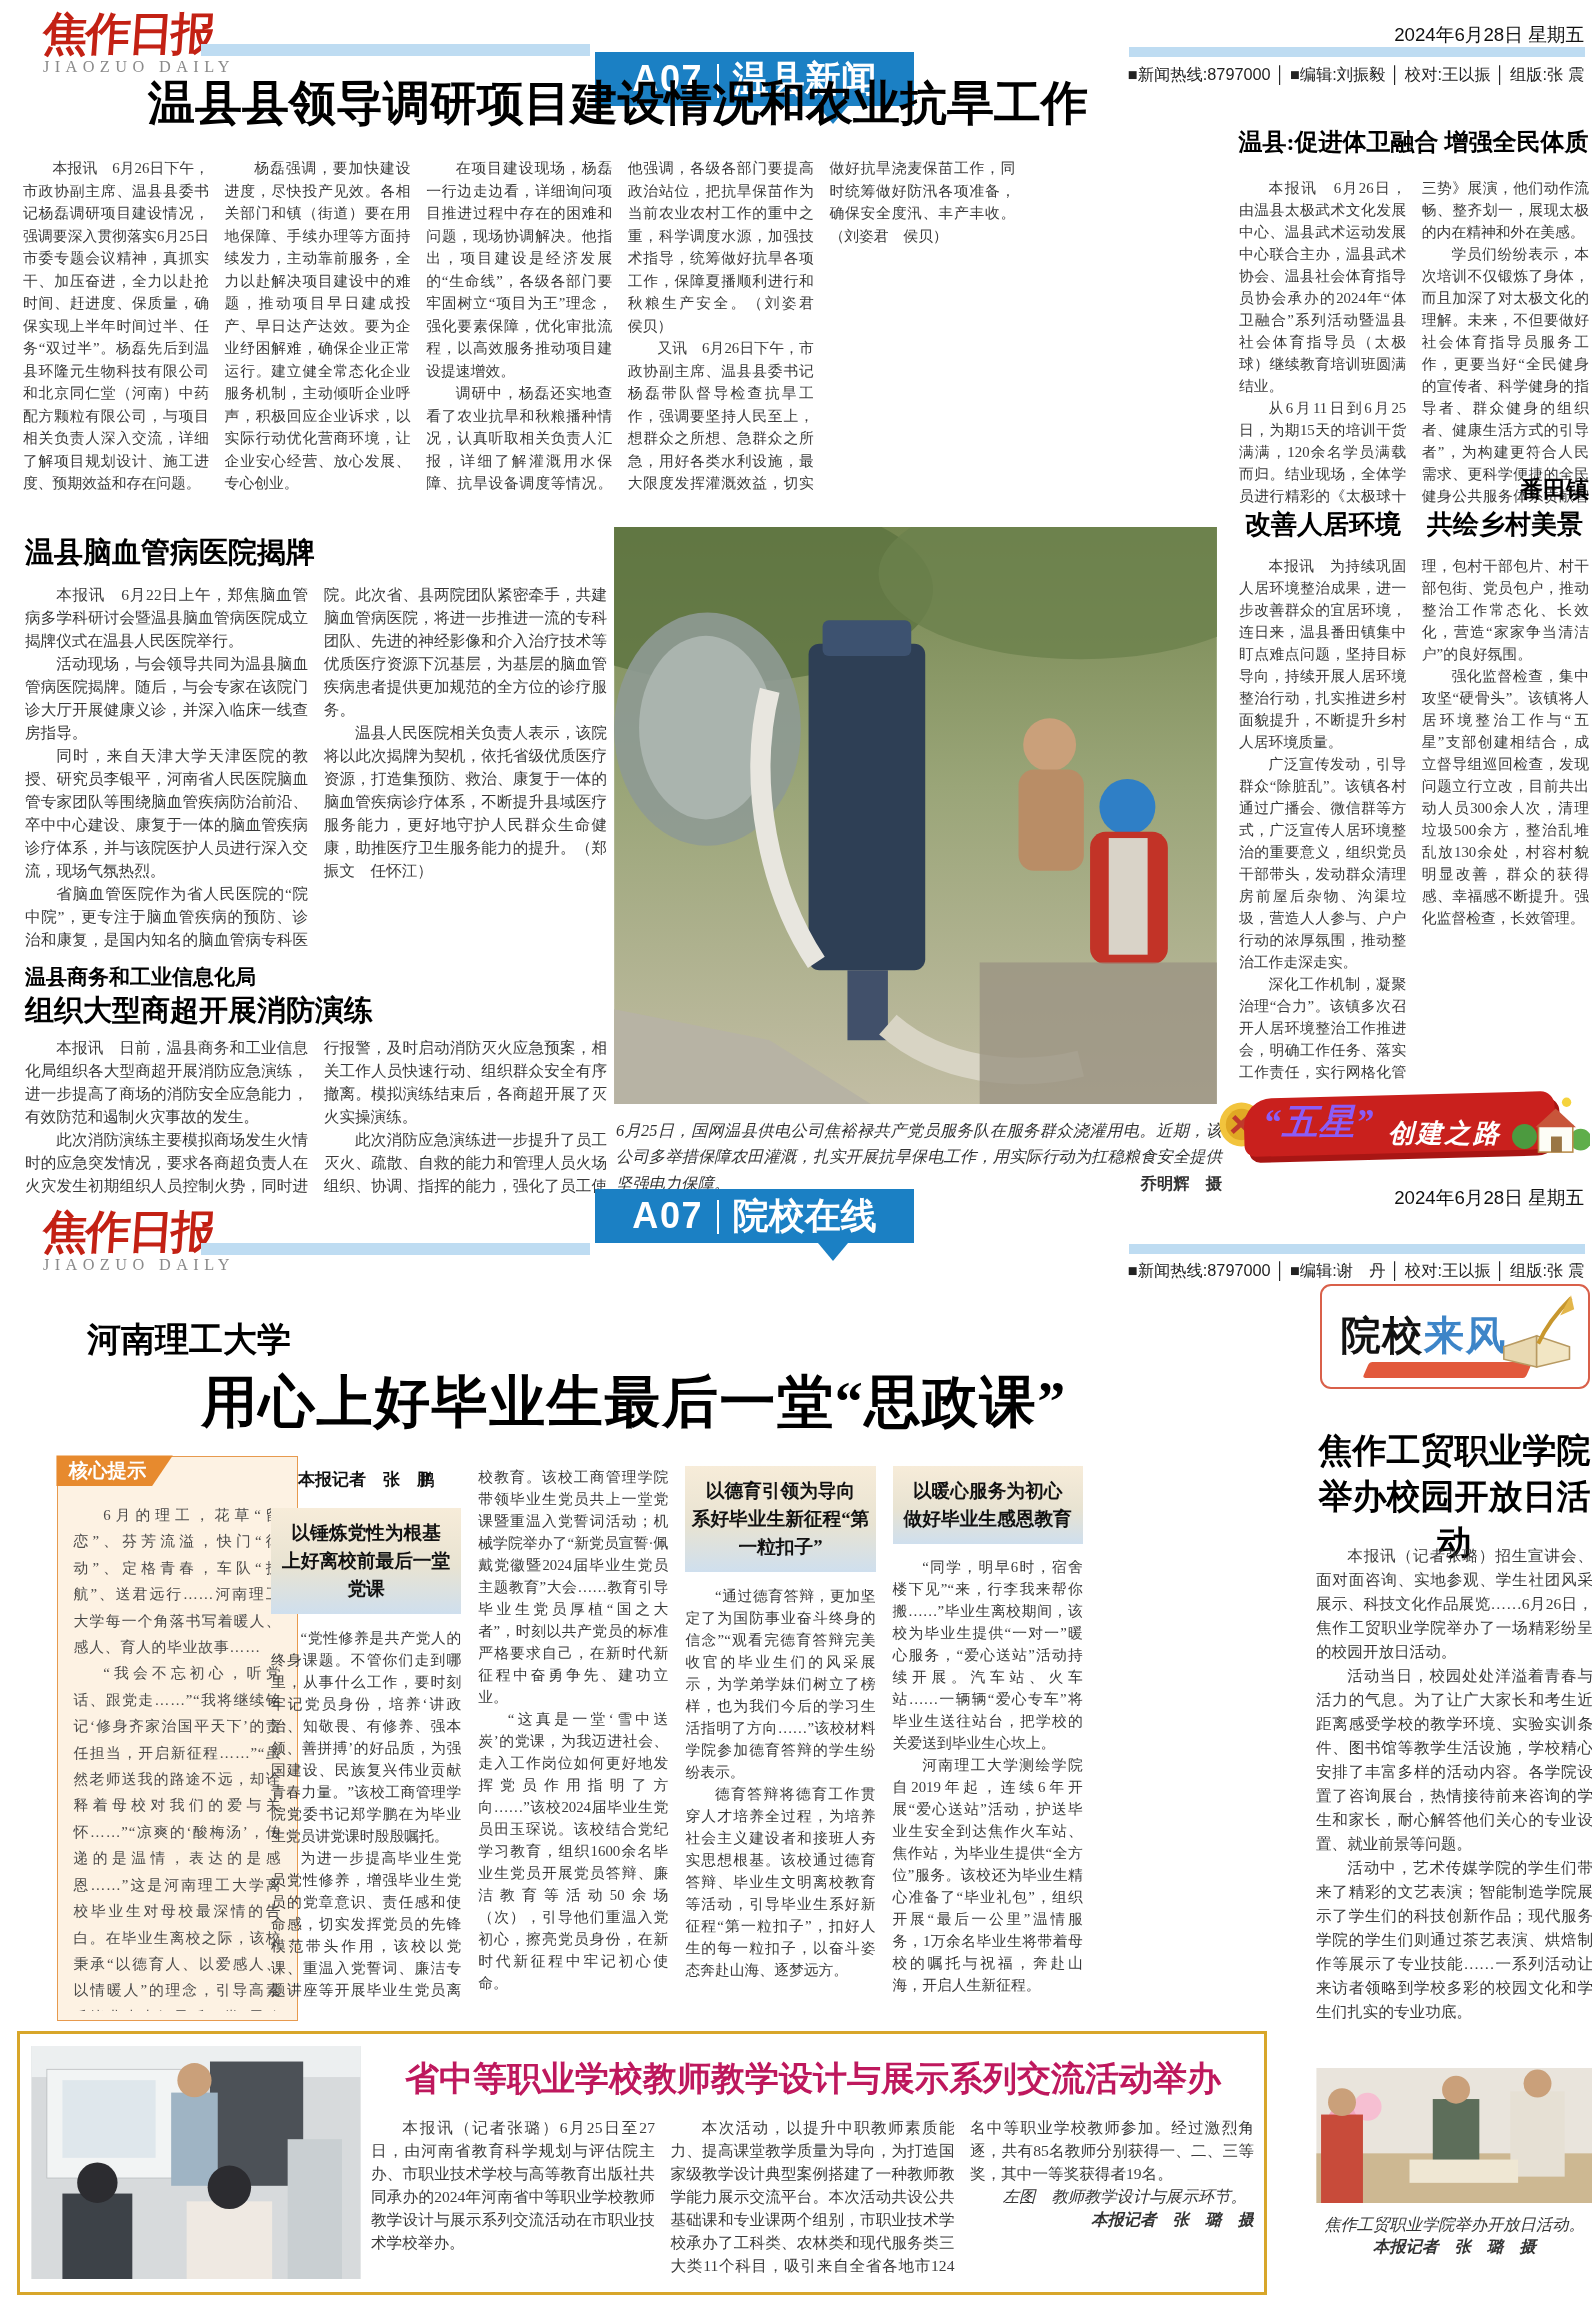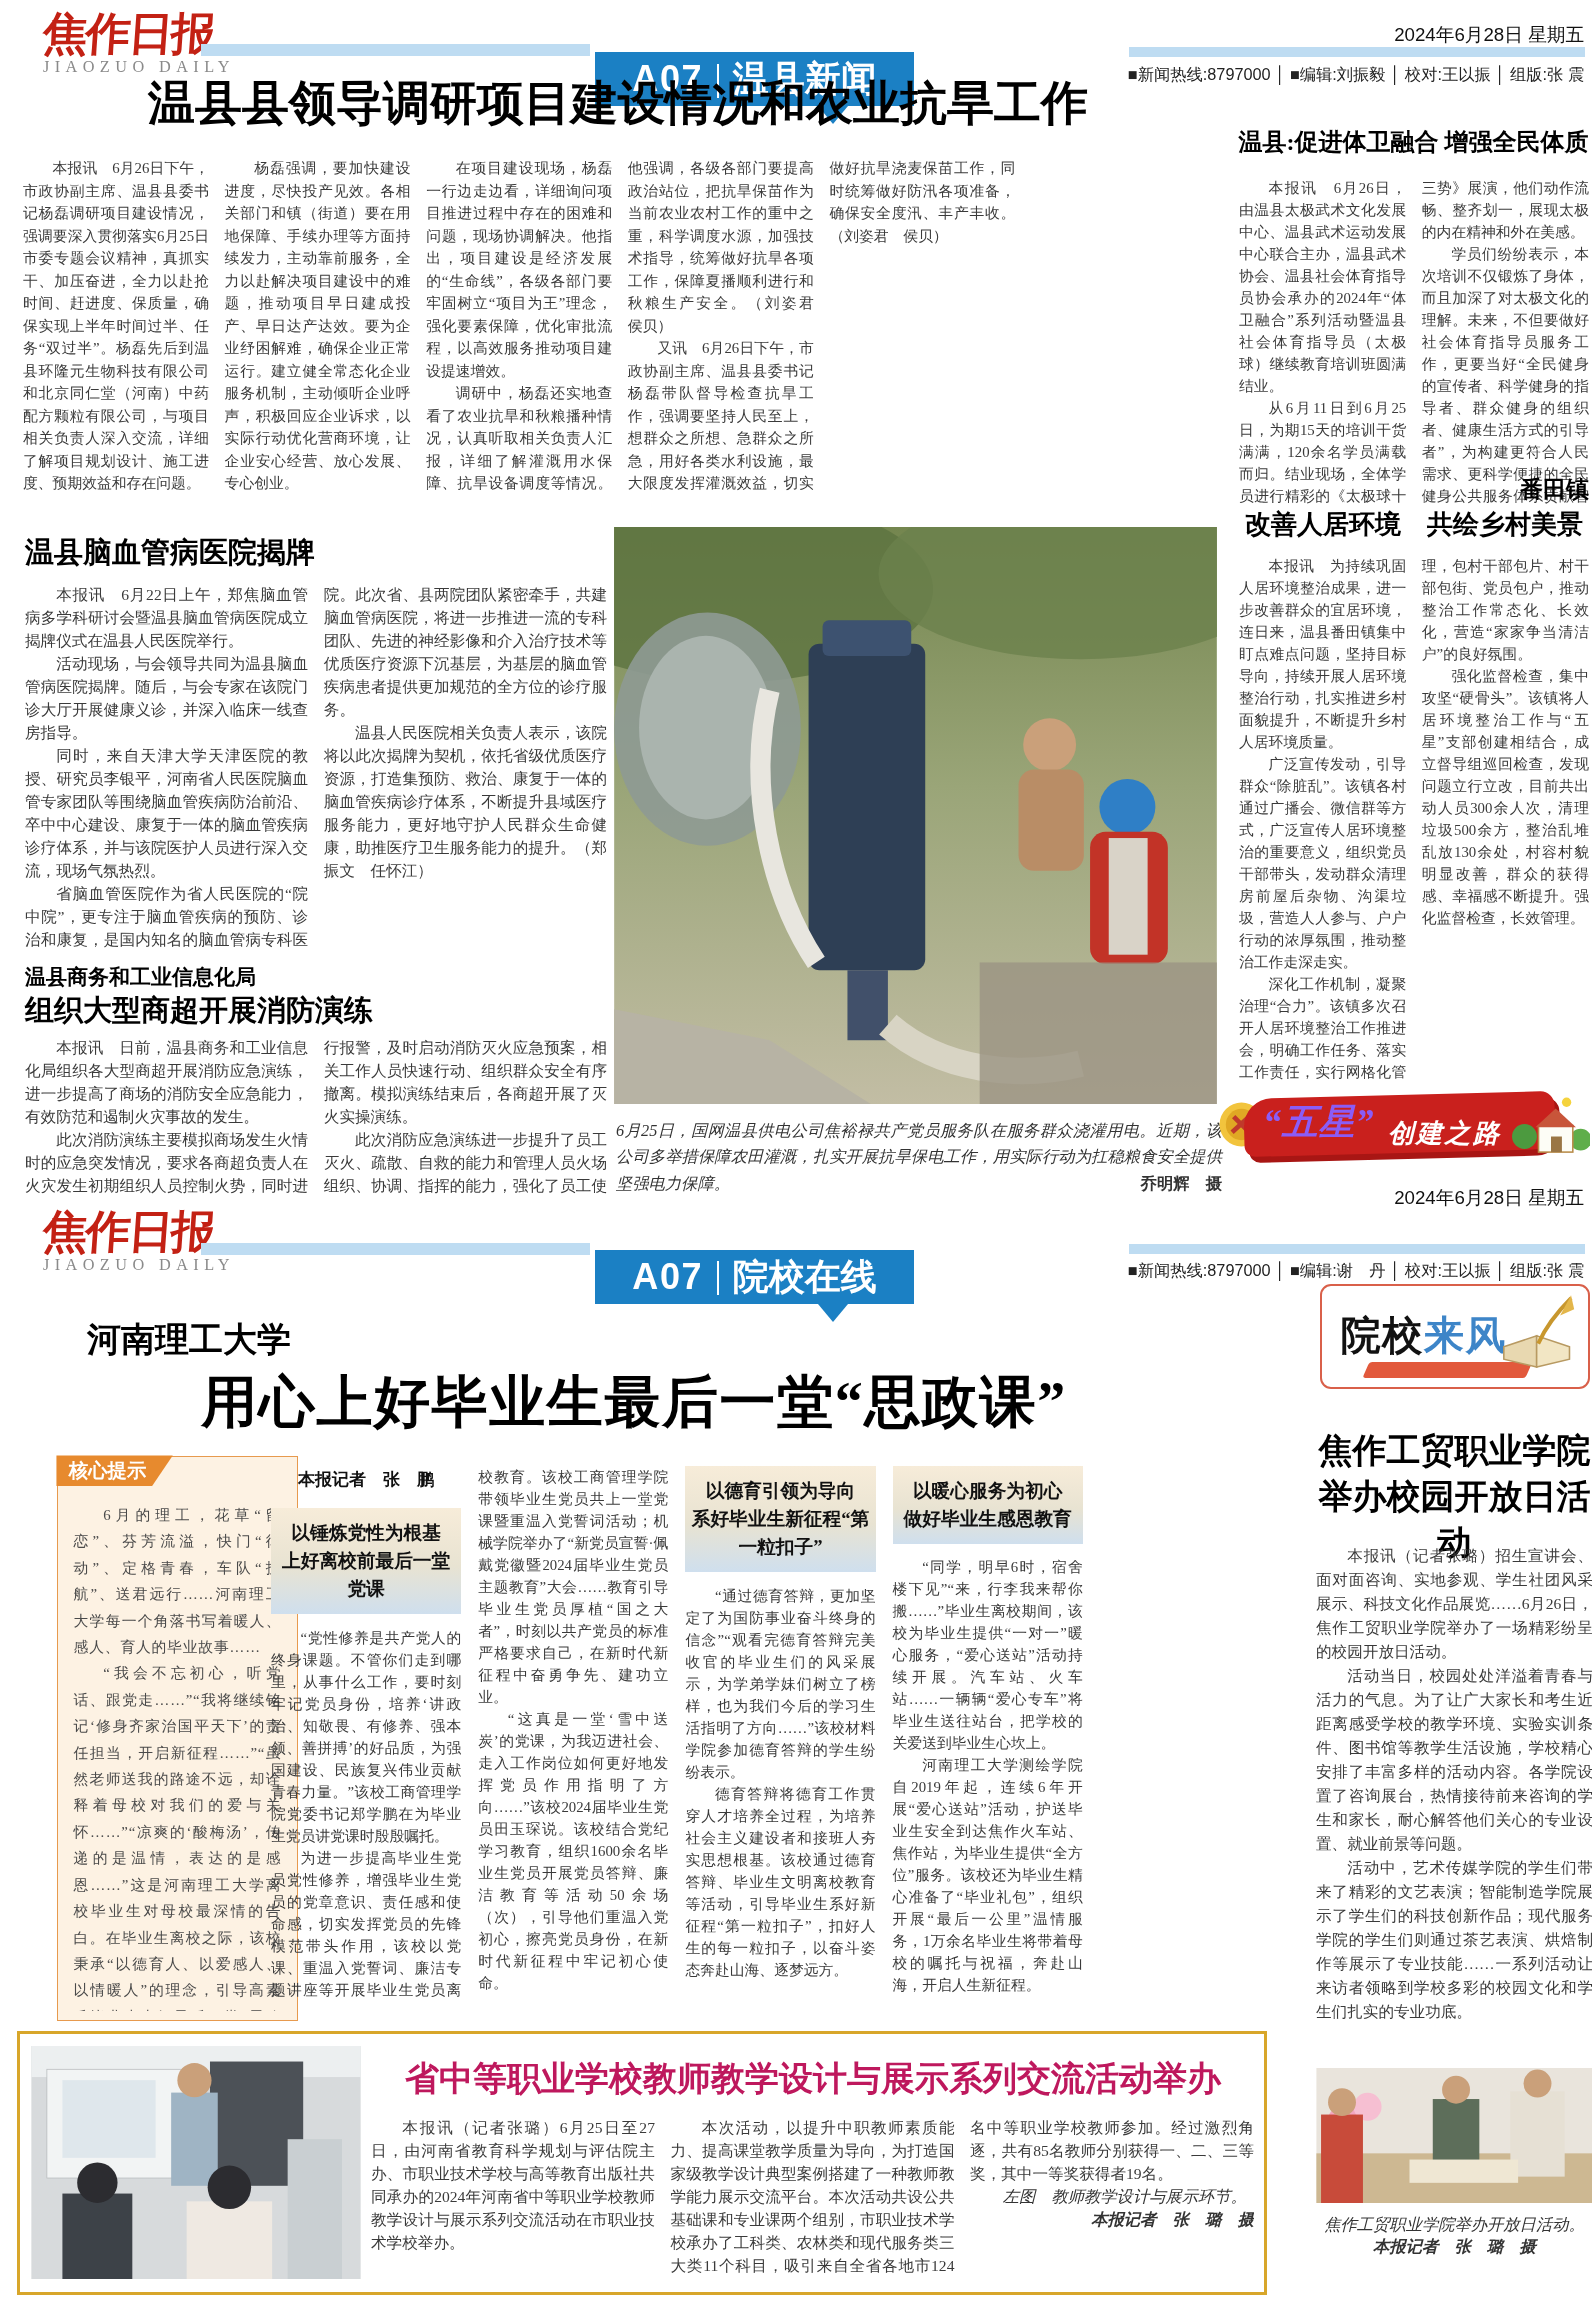--- a/index.html
+++ b/index.html
@@ -169,21 +169,21 @@
       <circle cx="70" cy="8" r="6" fill="#f5d33d"></circle>
     </svg>
   </div>
 
   <div class="abs dateline" style="right:7.8px;top:1185px;width:435px;">2024年6月28日  星期五</div>
   <div class="abs" style="left:43px;top:1210px;">
     <div class="logo-cn">焦作日报</div>
     <div class="logo-en">JIAOZUO DAILY</div>
   </div>
   <div class="abs bar" style="left:201px;top:1243px;width:389px;"></div>
-  <div class="abs badge" style="left:595px;top:1210px;width:319px;">
+  <div class="abs badge" style="left:595px;top:1149px;width:319px;">
     <span class="pg">A07</span><span class="sep"></span><span>院校在线</span>
     <span class="tail"></span>
   </div>
   <div class="abs bar" style="left:1129px;top:1244px;width:456px;height:10px;"></div>
   <div class="abs credits" style="right:7.8px;top:1260px;width:700px;">■新闻热线:8797000 │ ■编辑:谢　丹 │ 校对:王以振 │ 组版:张 震</div>
 
   <div class="abs colbox" style="left:1320px;top:1284px;width:266px;height:101px;">
     <div class="swoosh"></div>
     <div class="abs" style="left:18.7px;top:22px;">
       <span class="t-black">院校</span><span class="t-blue">来风</span>

